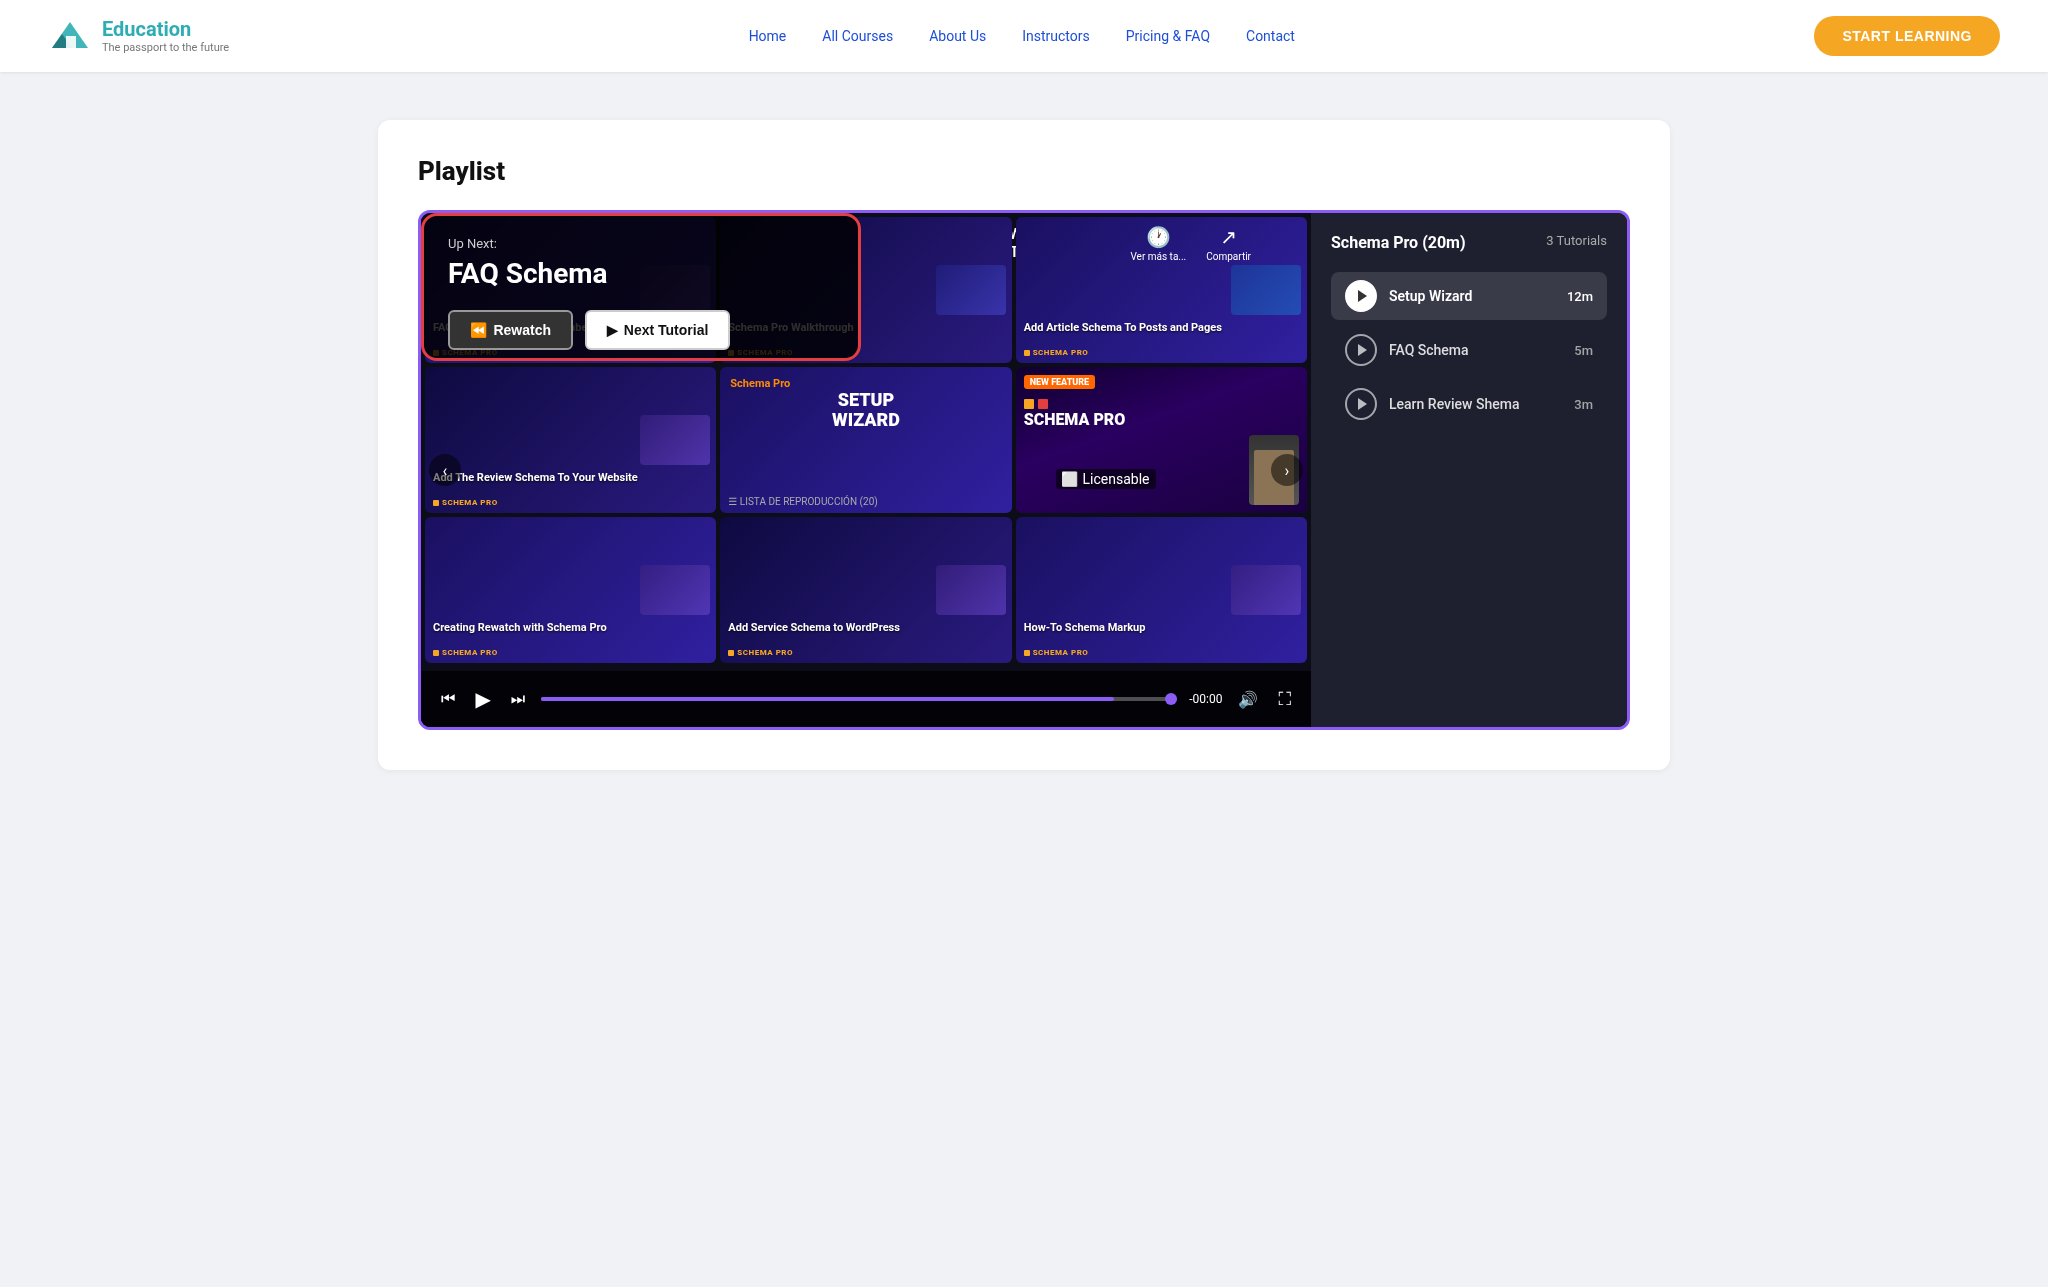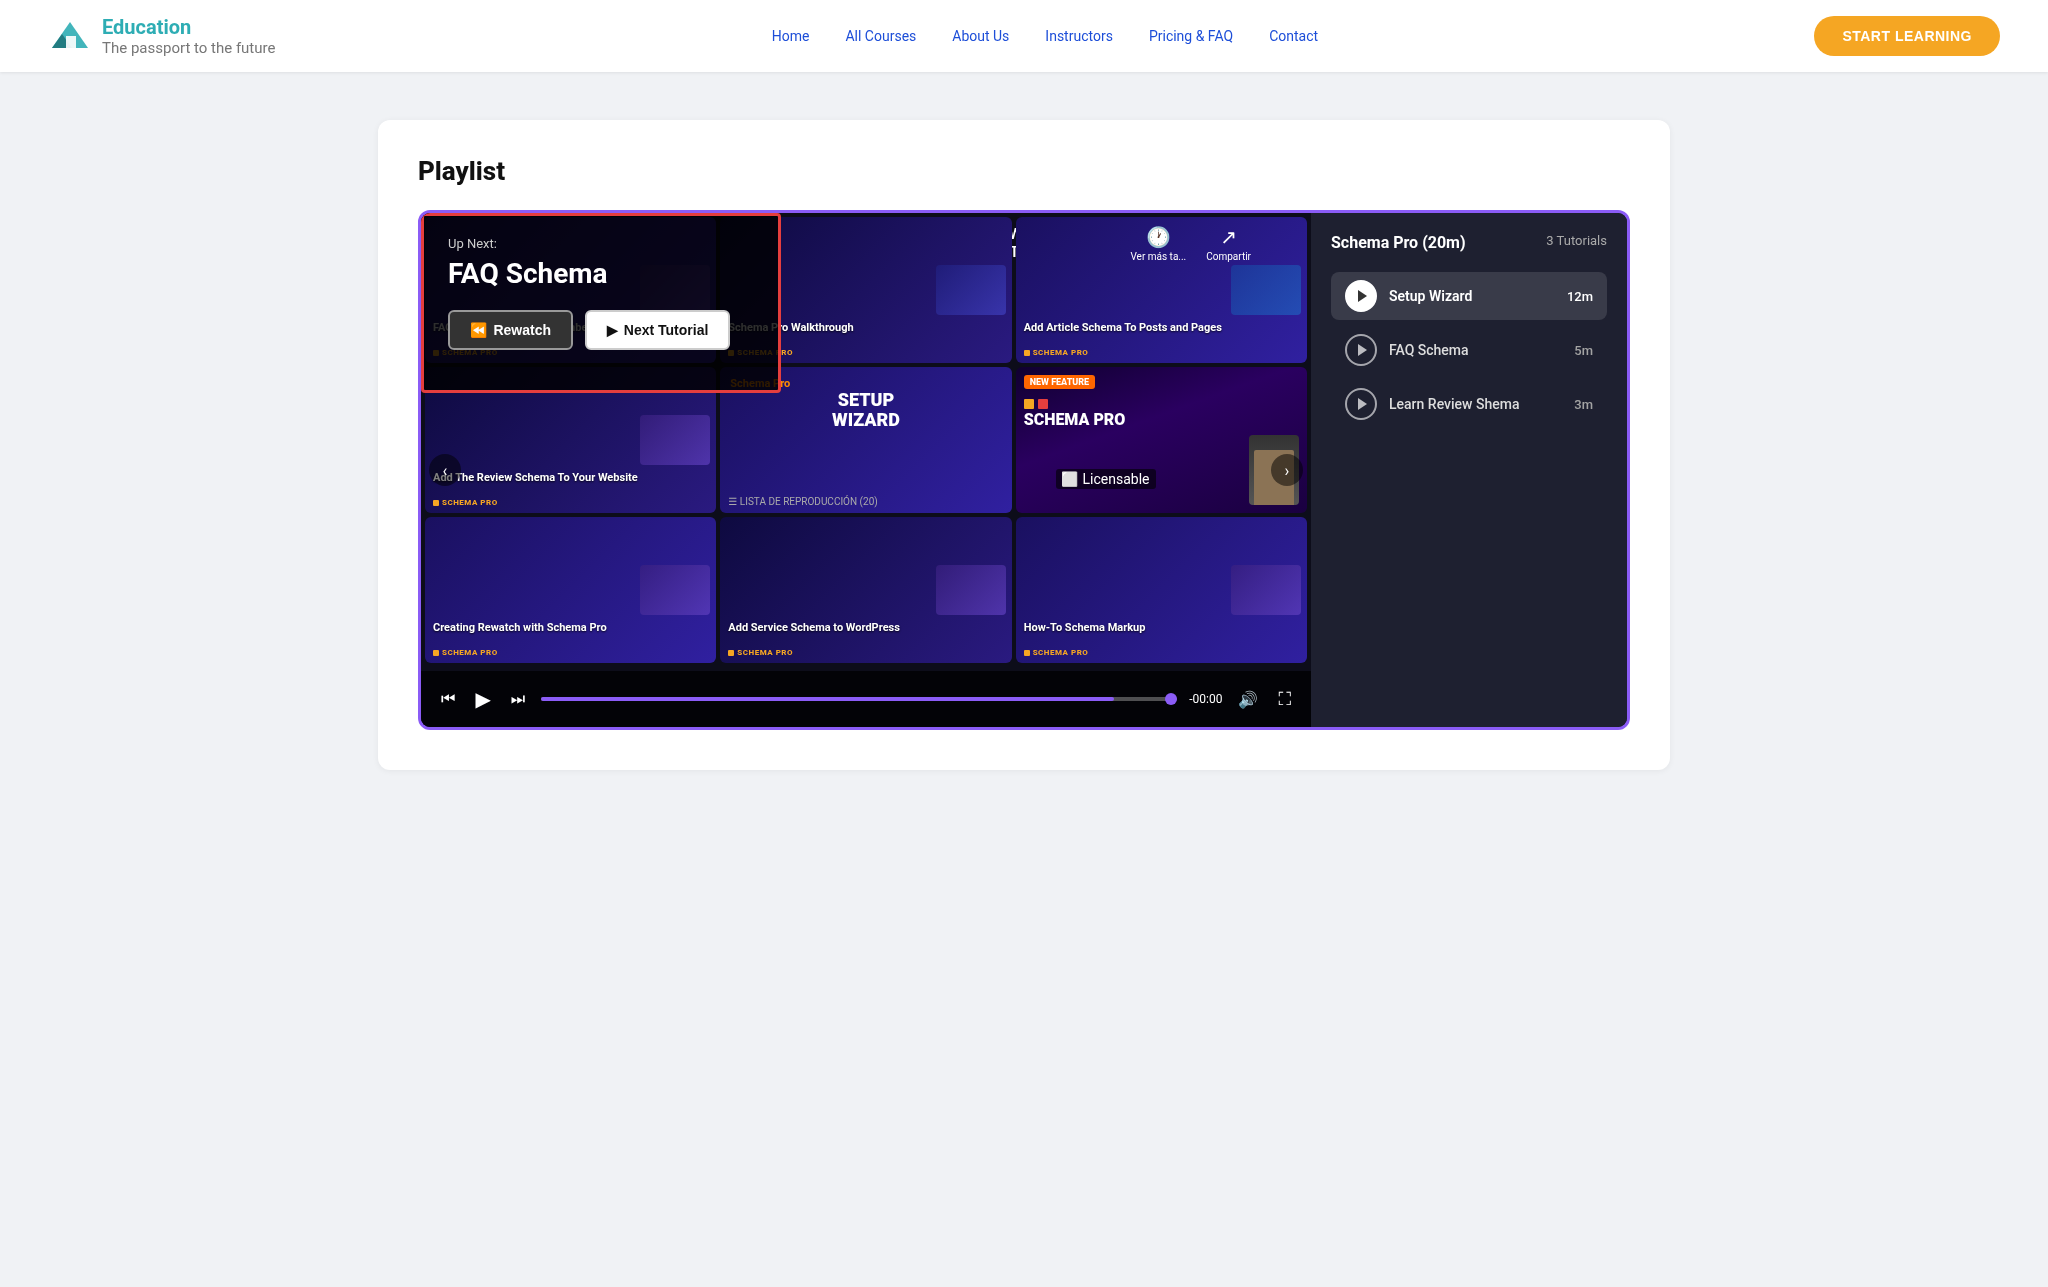--- a/index.html
+++ b/index.html
@@ -28,21 +28,21 @@
       width: 44px;
       height: 44px;
     }
     .logo-text { line-height: 1.2; }
     .logo-title {
       font-size: 20px;
       font-weight: 700;
       color: #2eadb4;
     }
     .logo-sub {
-      font-size: 15px;
+      font-size: 11px;
       color: #777;
     }
     nav {
       display: flex;
       align-items: center;
       gap: 36px;
     }
     nav a {
       text-decoration: none;
       color: #1d4ed8;
@@ -97,25 +97,25 @@
       flex: 1;
       position: relative;
       background: #0d0d1a;
       overflow: hidden;
     }
 
     
     .up-next-overlay {
       position: absolute;
       top: 0; left: 0;
-      width: 360px;
+      width: 440px;
       background: rgba(0,0,0,0.82);
       border: 3px solid #e53e3e;
-      border-radius: 4px;
-      padding: 20px 24px 40px;
+      border-radius: 16px;
+      padding: 20px 24px 8px;
       z-index: 10;
       color: #fff;
     }
     .up-next-label {
       font-size: 13px;
       color: #ccc;
       margin-bottom: 6px;
     }
     .up-next-title {
       font-size: 28px;

